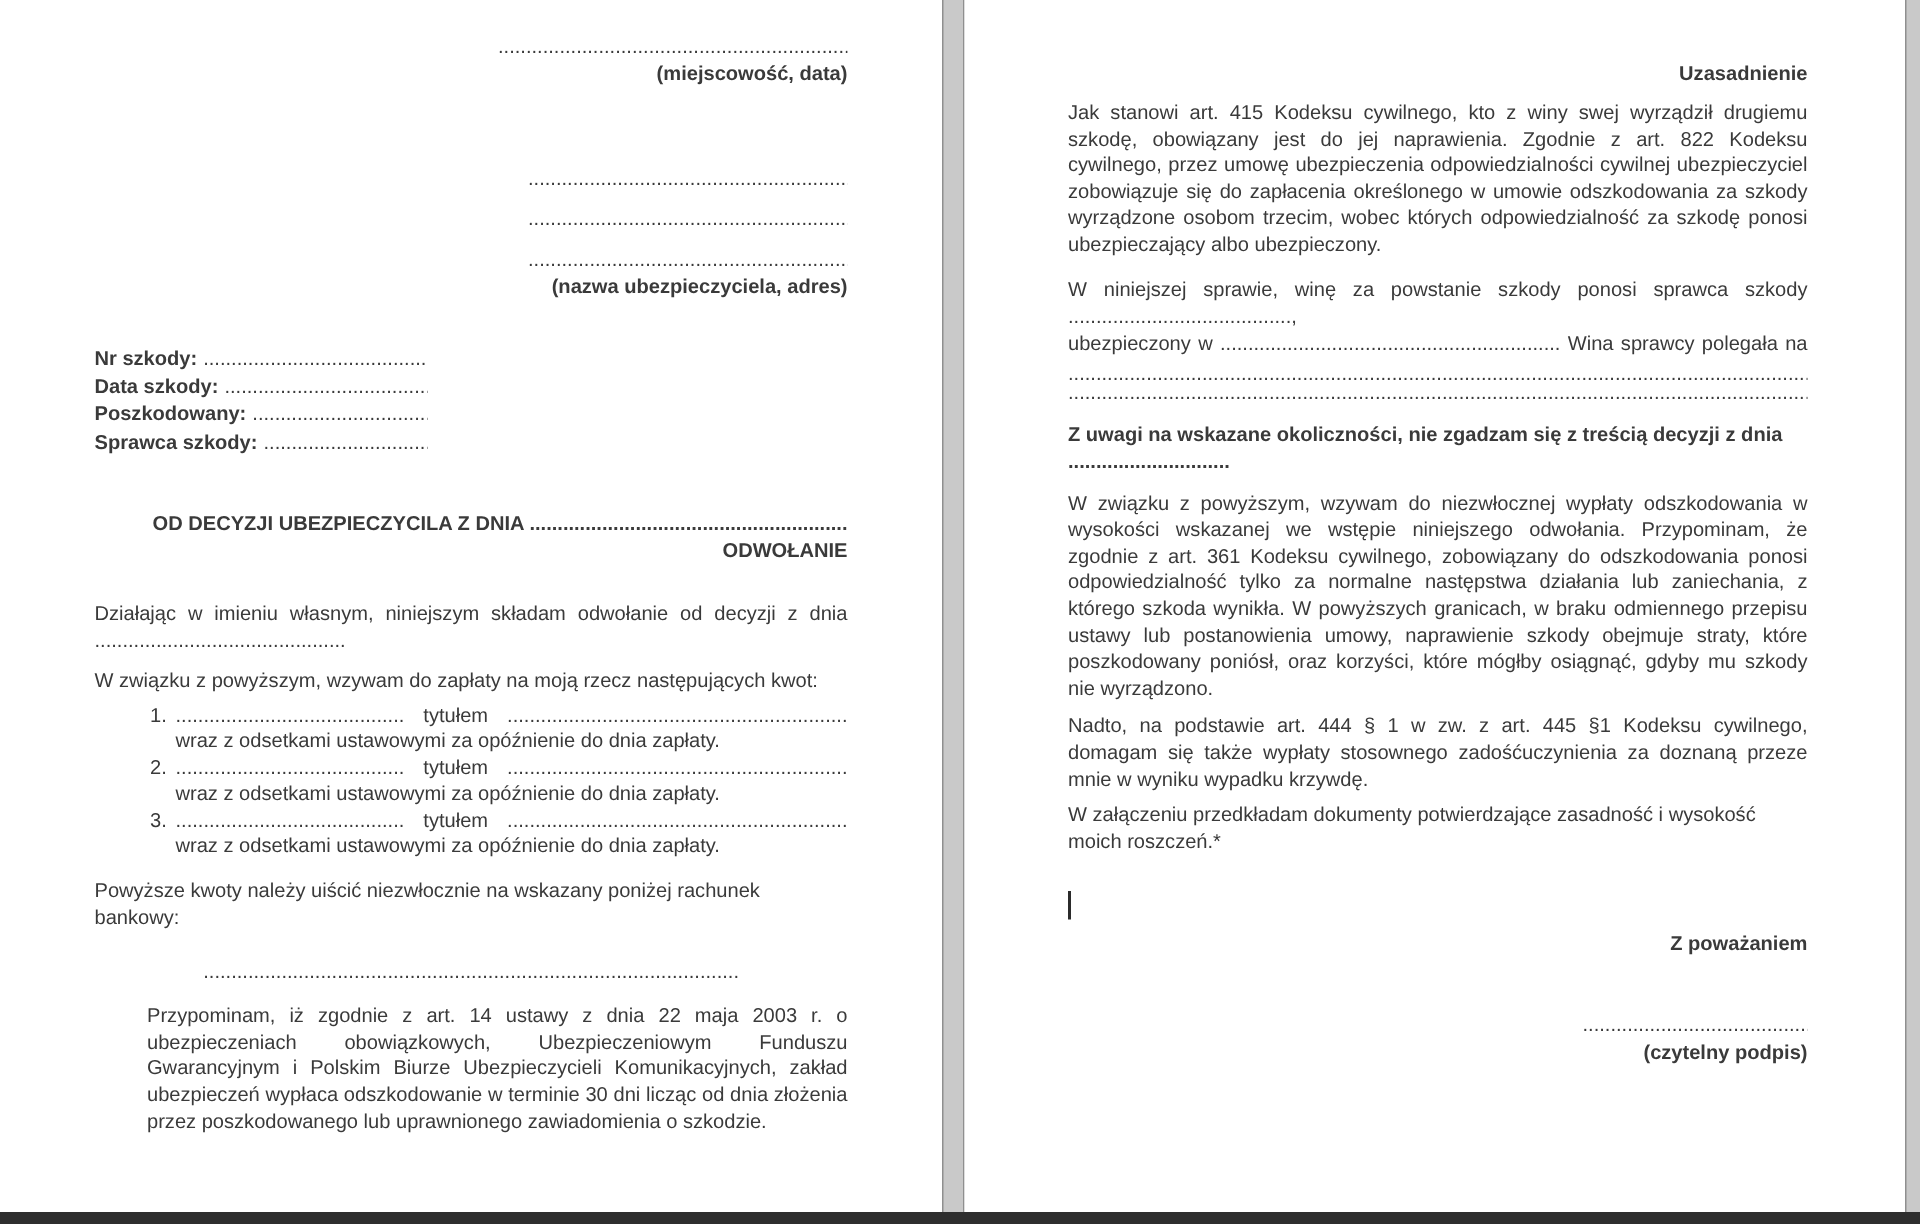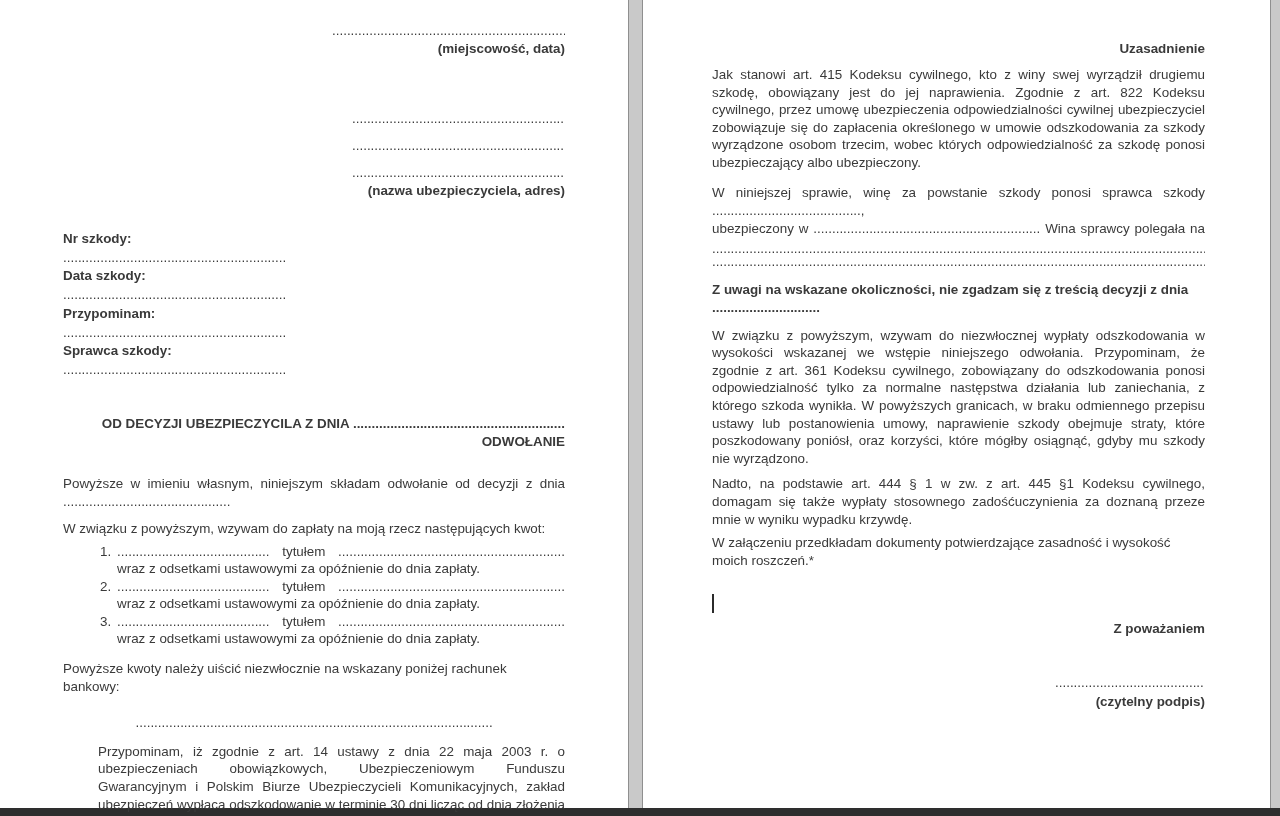--- a/index.html
+++ b/index.html
@@ -22,21 +22,21 @@
   .just{text-align:justify;}
   .forcejust{text-align:justify;text-align-last:justify;}
 
   .dotfill{display:block;overflow:hidden;white-space:nowrap;}
   .w233{width:233px;margin-left:auto;}
   .w213{width:213px;margin-left:auto;margin-bottom:9px;}
   .w357{width:357px;margin:0 auto;}
   .w150{width:150px;margin-left:auto;line-height:13px;}
   .fullw{width:100%;line-height:13px;}
 
-  .claim-row{display:flex;width:222px;flex-direction:column;}
+  .claim-row{display:flex;width:222px;}
   .claim-row .lbl{font-weight:bold;white-space:nowrap;padding-right:4px;flex:none;}
   .claim-row .df{flex:1;overflow:hidden;white-space:nowrap;}
 
   .olist{margin-left:37px;}
   .olist .li{display:flex;line-height:17.5px;}
   .olist .num{width:17px;flex:none;}
   .olist .litext{flex:1;text-align:justify;}
 
   .caret{display:inline-block;width:2px;height:19px;background:#2b2b2b;vertical-align:top;}
 </style>
@@ -62,37 +62,37 @@
     <div style="line-height:18.7px;">
       <div class="claim-row">
         <span class="lbl">Nr szkody:</span>
         <span class="df">........................................................................................................................................................................................</span>
       </div>
       <div class="claim-row">
         <span class="lbl">Data szkody:</span>
         <span class="df">........................................................................................................................................................................................</span>
       </div>
       <div class="claim-row">
-        <span class="lbl">Przypominam:</span>
+        <span class="lbl">Poszkodowany:</span>
         <span class="df">........................................................................................................................................................................................</span>
       </div>
       <div class="claim-row">
         <span class="lbl">Sprawca szkody:</span>
         <span class="df">........................................................................................................................................................................................</span>
       </div>
     </div>
 
     <div style="height:35px;"></div>
 
     <div class="center b">OD DECYZJI UBEZPIECZYCILA Z DNIA .........................................................</div>
     <div class="center b">ODWOŁANIE</div>
 
     <div style="height:24px;"></div>
 
-    <div class="forcejust">Powyższe w imieniu własnym, niniejszym składam odwołanie od decyzji z dnia</div>
+    <div class="forcejust">Działając w imieniu własnym, niniejszym składam odwołanie od decyzji z dnia</div>
     <div>.............................................</div>
 
     <div style="height:9px;"></div>
 
     <div>W związku z powyższym, wzywam do zapłaty na moją rzecz następujących kwot:</div>
 
     <div style="height:5px;"></div>
 
     <div class="olist">
       <div class="li">

